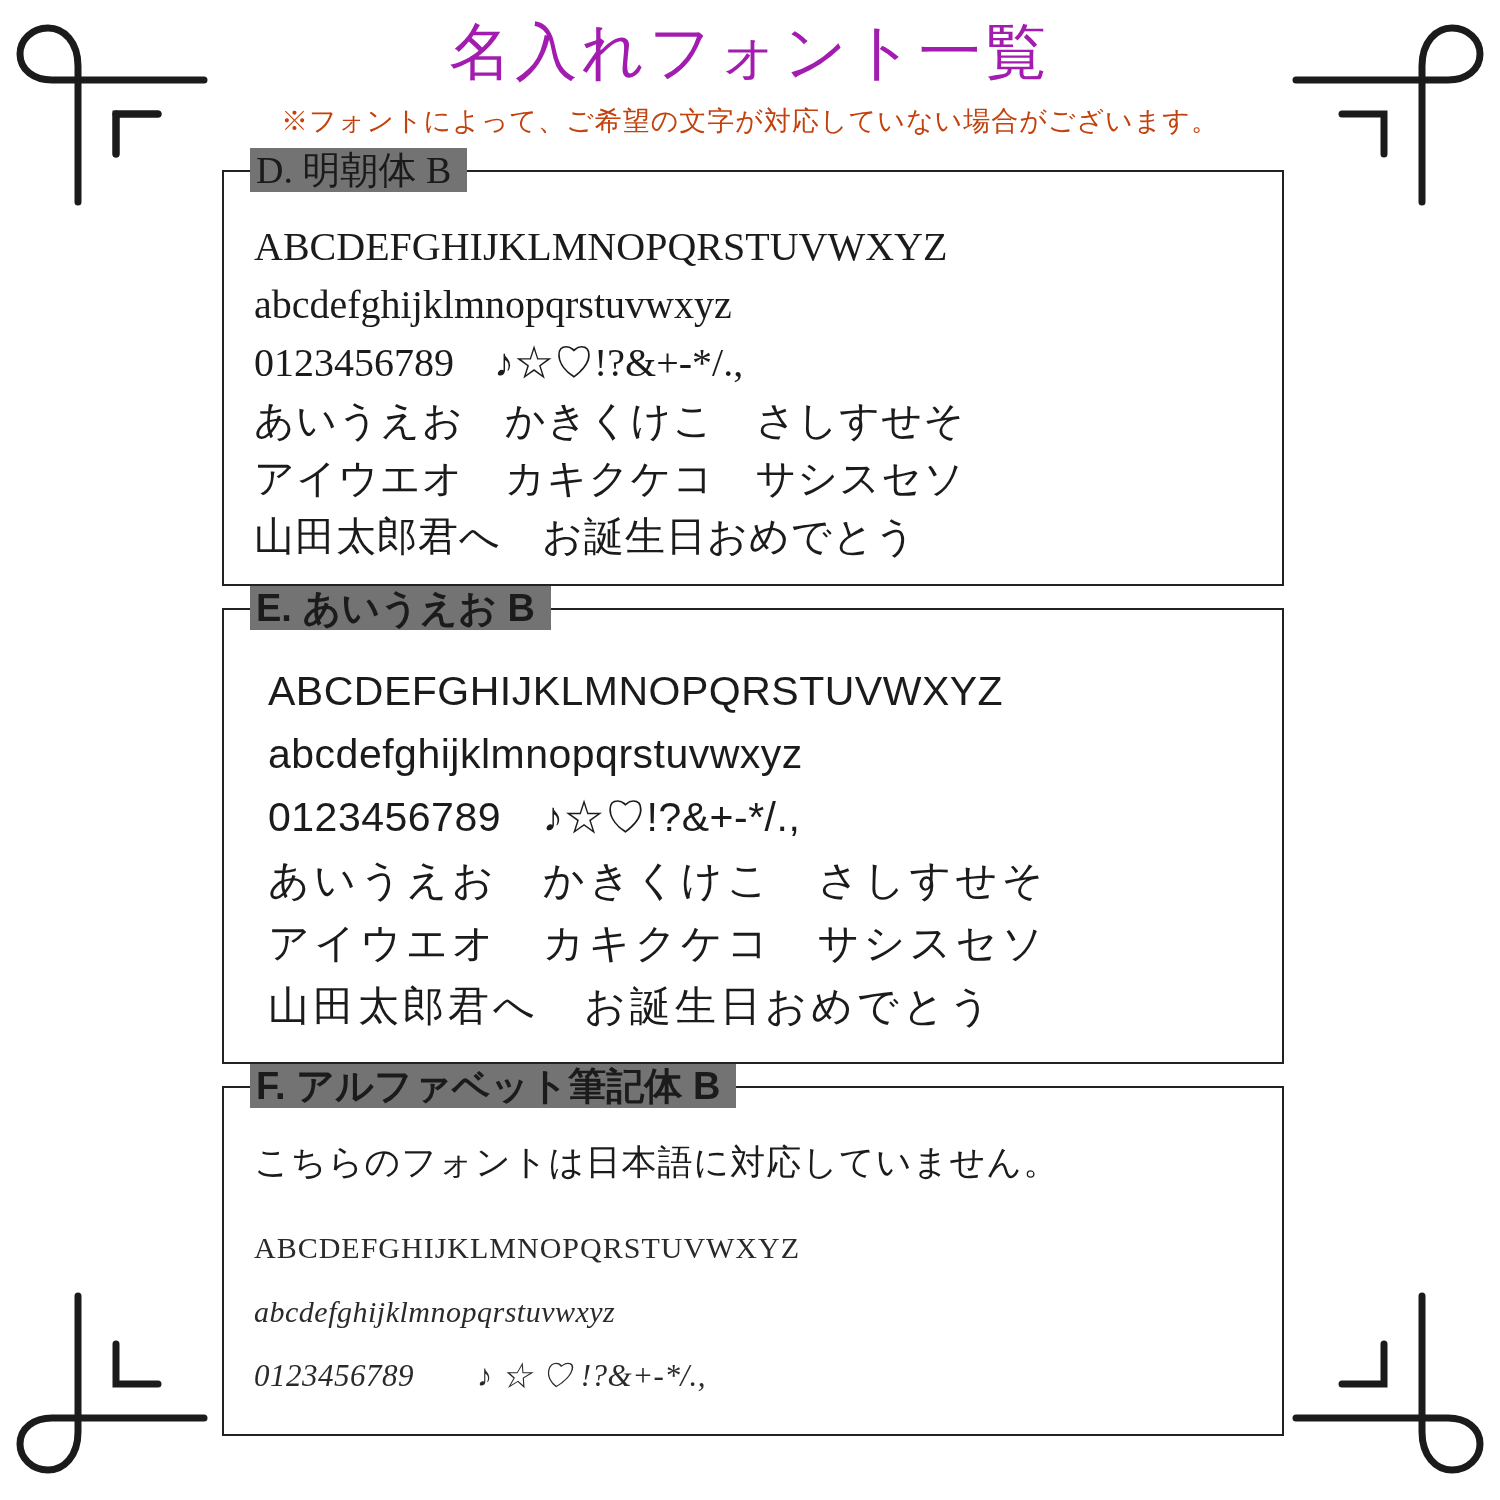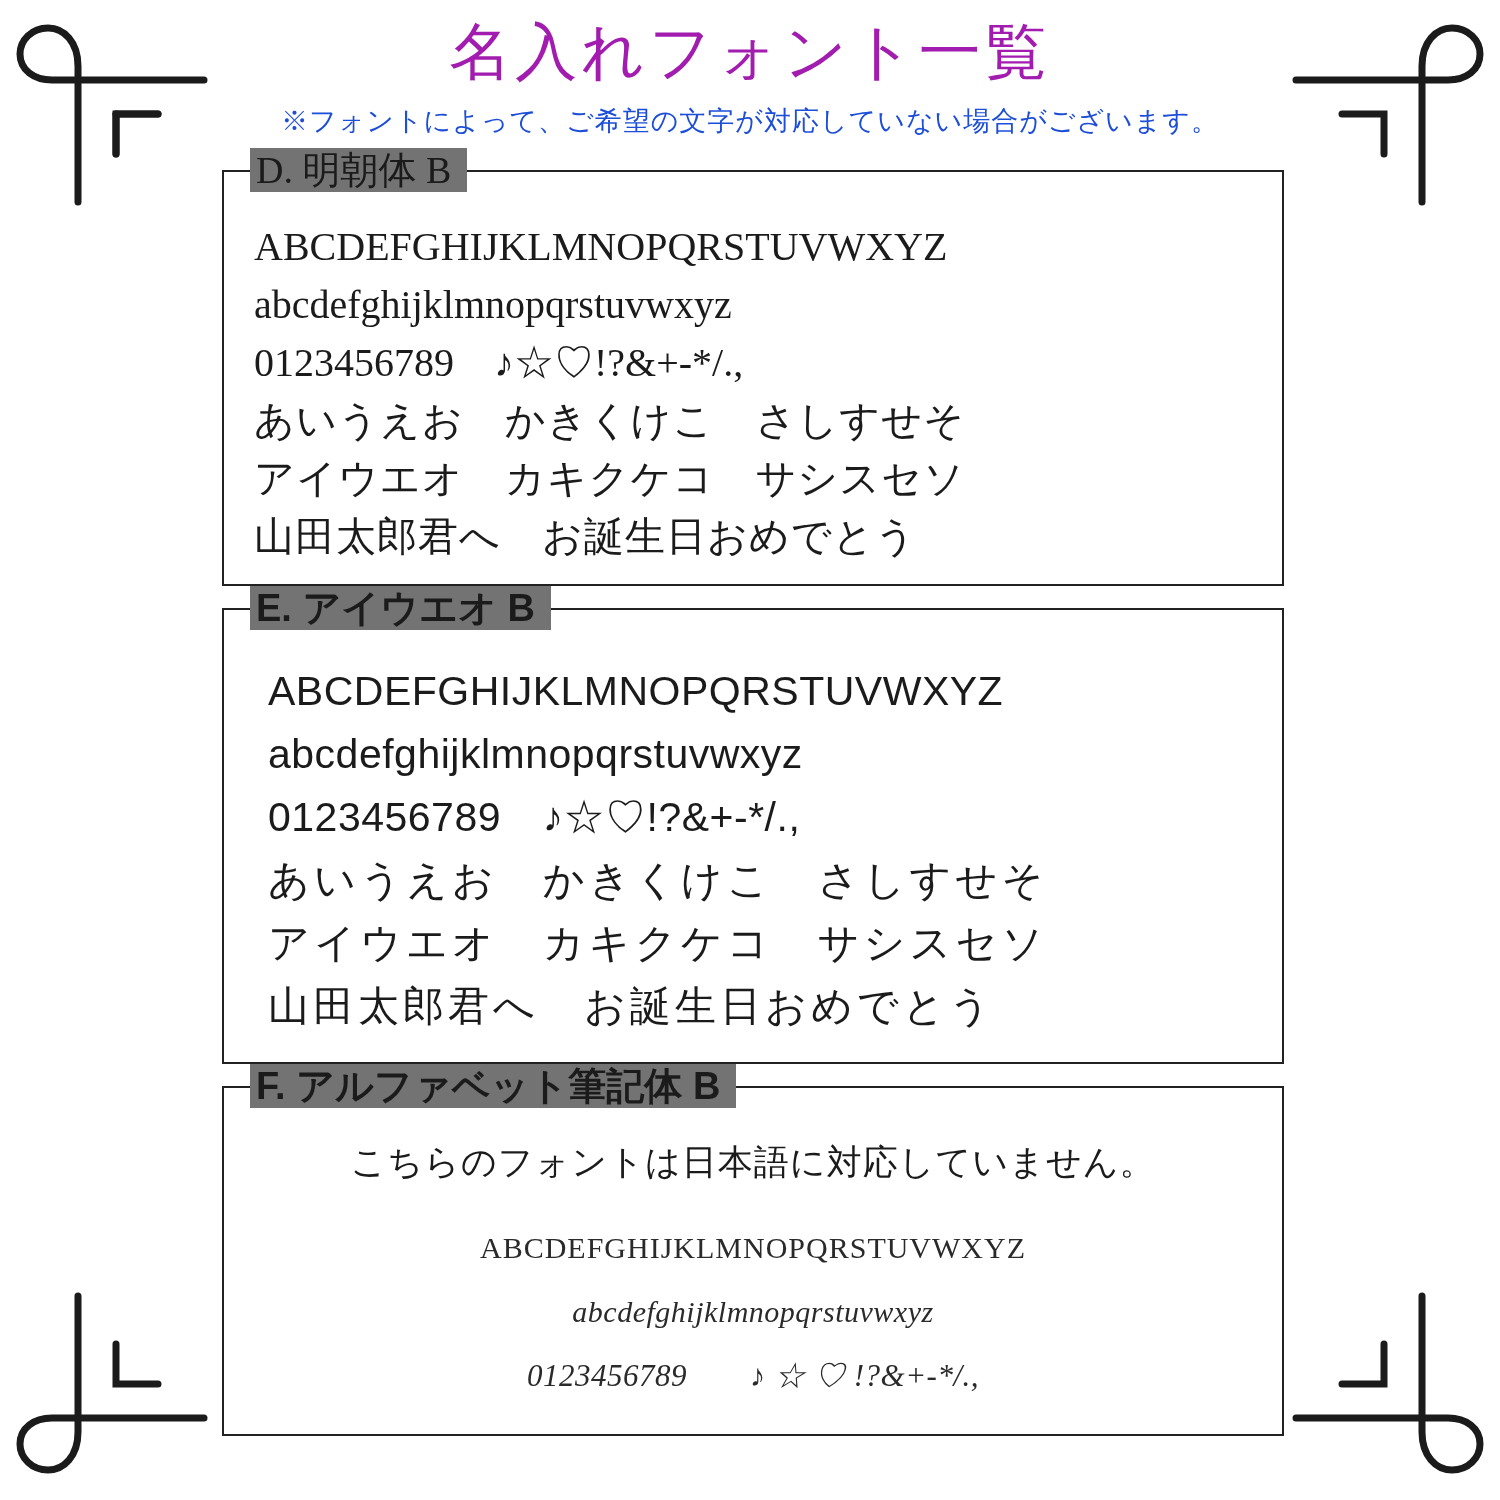--- a/index.html
+++ b/index.html
@@ -43,21 +43,21 @@
     color: #a21caf;
   }
   .page-note {
     position: absolute;
     top: 103px;
     left: 0;
     width: 100%;
     text-align: center;
     font-size: 27px;
     letter-spacing: 1px;
-    color: #1d4ed8;
+    color: #c2410c;
   }
 
   
   .samples {
     position: absolute;
     left: 222px;
     top: 170px;
     width: 1062px;
   }
   .sample-box {
@@ -100,21 +100,21 @@
   .box-e .line {
     font-family: "Liberation Sans", sans-serif;
     font-size: 41px;
     line-height: 63px;
     letter-spacing: 0.5px;
     padding-left: 14px;
   }
   .box-e .line.jp { letter-spacing: 4px; }
 
   
-  .box-f .box-body { padding-top: 46px; padding-bottom: 26px; text-align: center; }
+  .box-f .box-body { padding-top: 46px; padding-bottom: 26px; }
   .box-f .note {
     font-family: "Liberation Sans", sans-serif;
     font-size: 35px;
     line-height: 56px;
     letter-spacing: 1px;
     margin-bottom: 26px;
   }
   .box-f .line {
     font-family: "Liberation Serif", serif;
     font-style: italic;
@@ -167,21 +167,21 @@
       <div class="line">ABCDEFGHIJKLMNOPQRSTUVWXYZ</div>
       <div class="line">abcdefghijklmnopqrstuvwxyz</div>
       <div class="line">0123456789　♪☆♡!?&amp;+-*/.,</div>
       <div class="line jp">あいうえお　かきくけこ　さしすせそ</div>
       <div class="line jp">アイウエオ　カキクケコ　サシスセソ</div>
       <div class="line jp">山田太郎君へ　お誕生日おめでとう</div>
     </div>
   </section>
 
   <section class="sample-box box-e">
-    <div class="box-legend legend-sans">E. アイウエオ B</div>
+    <div class="box-legend legend-sans">E. あいうえお B</div>
     <div class="box-body">
       <div class="line">ABCDEFGHIJKLMNOPQRSTUVWXYZ</div>
       <div class="line">abcdefghijklmnopqrstuvwxyz</div>
       <div class="line">0123456789　♪☆♡!?&amp;+-*/.,</div>
       <div class="line jp">あいうえお　かきくけこ　さしすせそ</div>
       <div class="line jp">アイウエオ　カキクケコ　サシスセソ</div>
       <div class="line jp">山田太郎君へ　お誕生日おめでとう</div>
     </div>
   </section>
 

